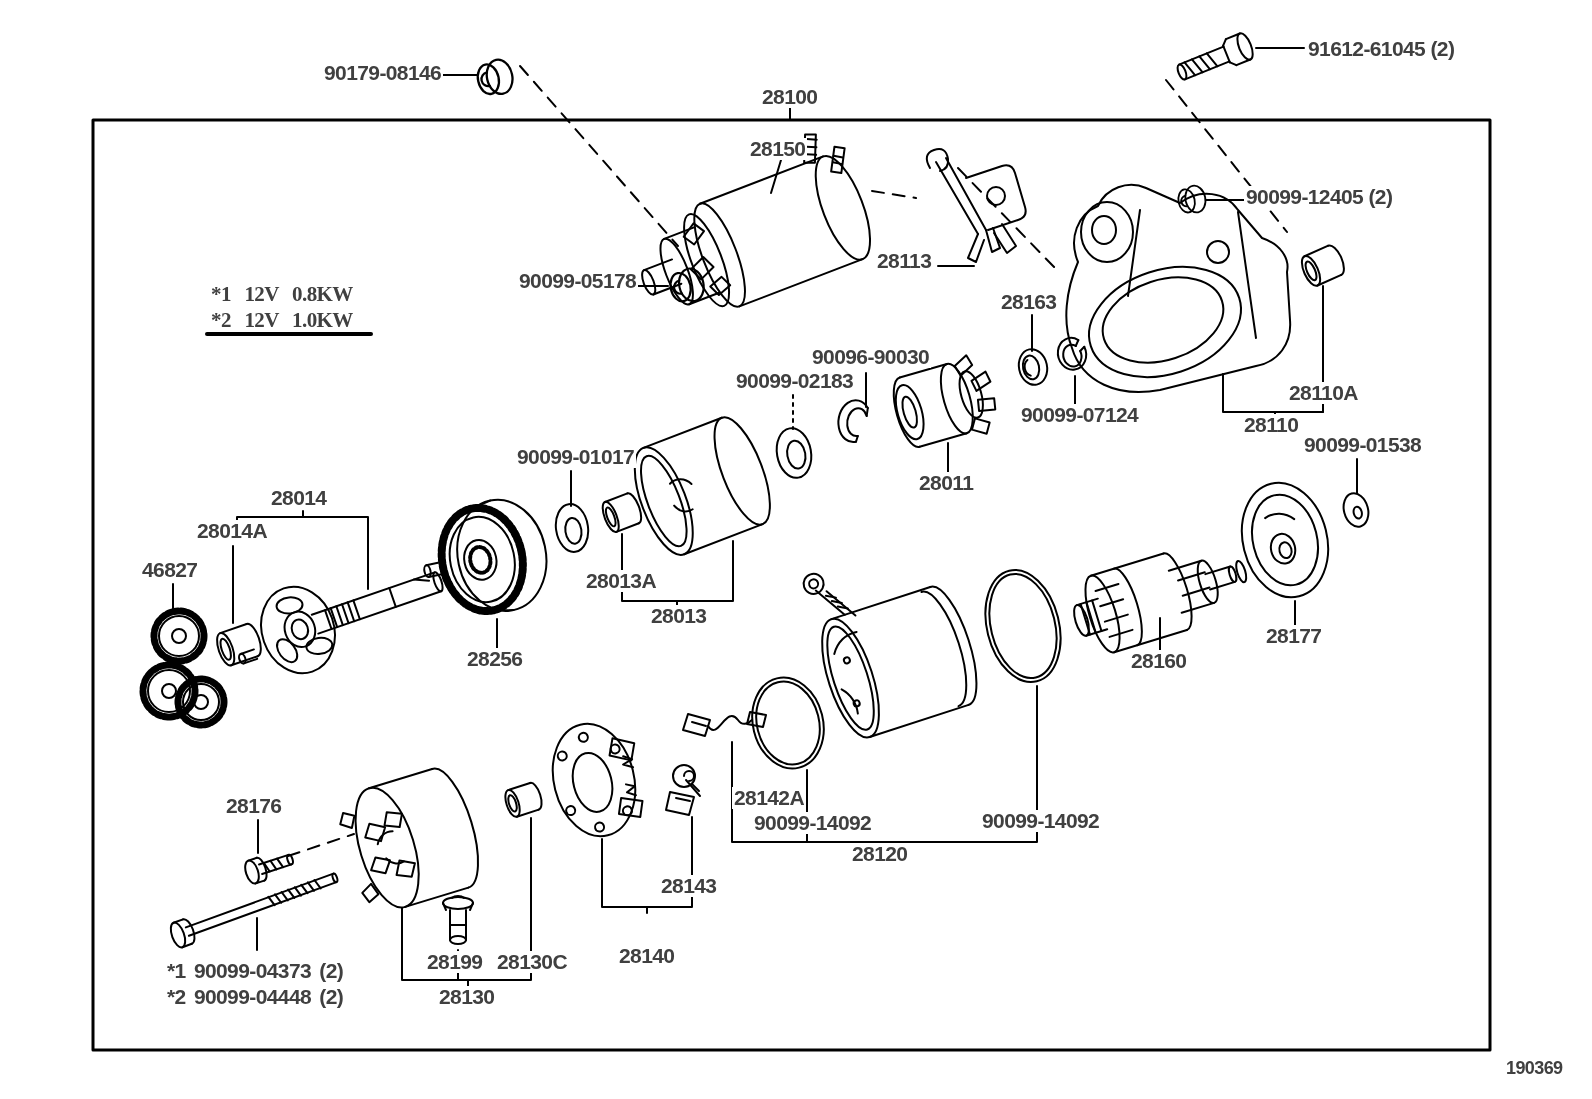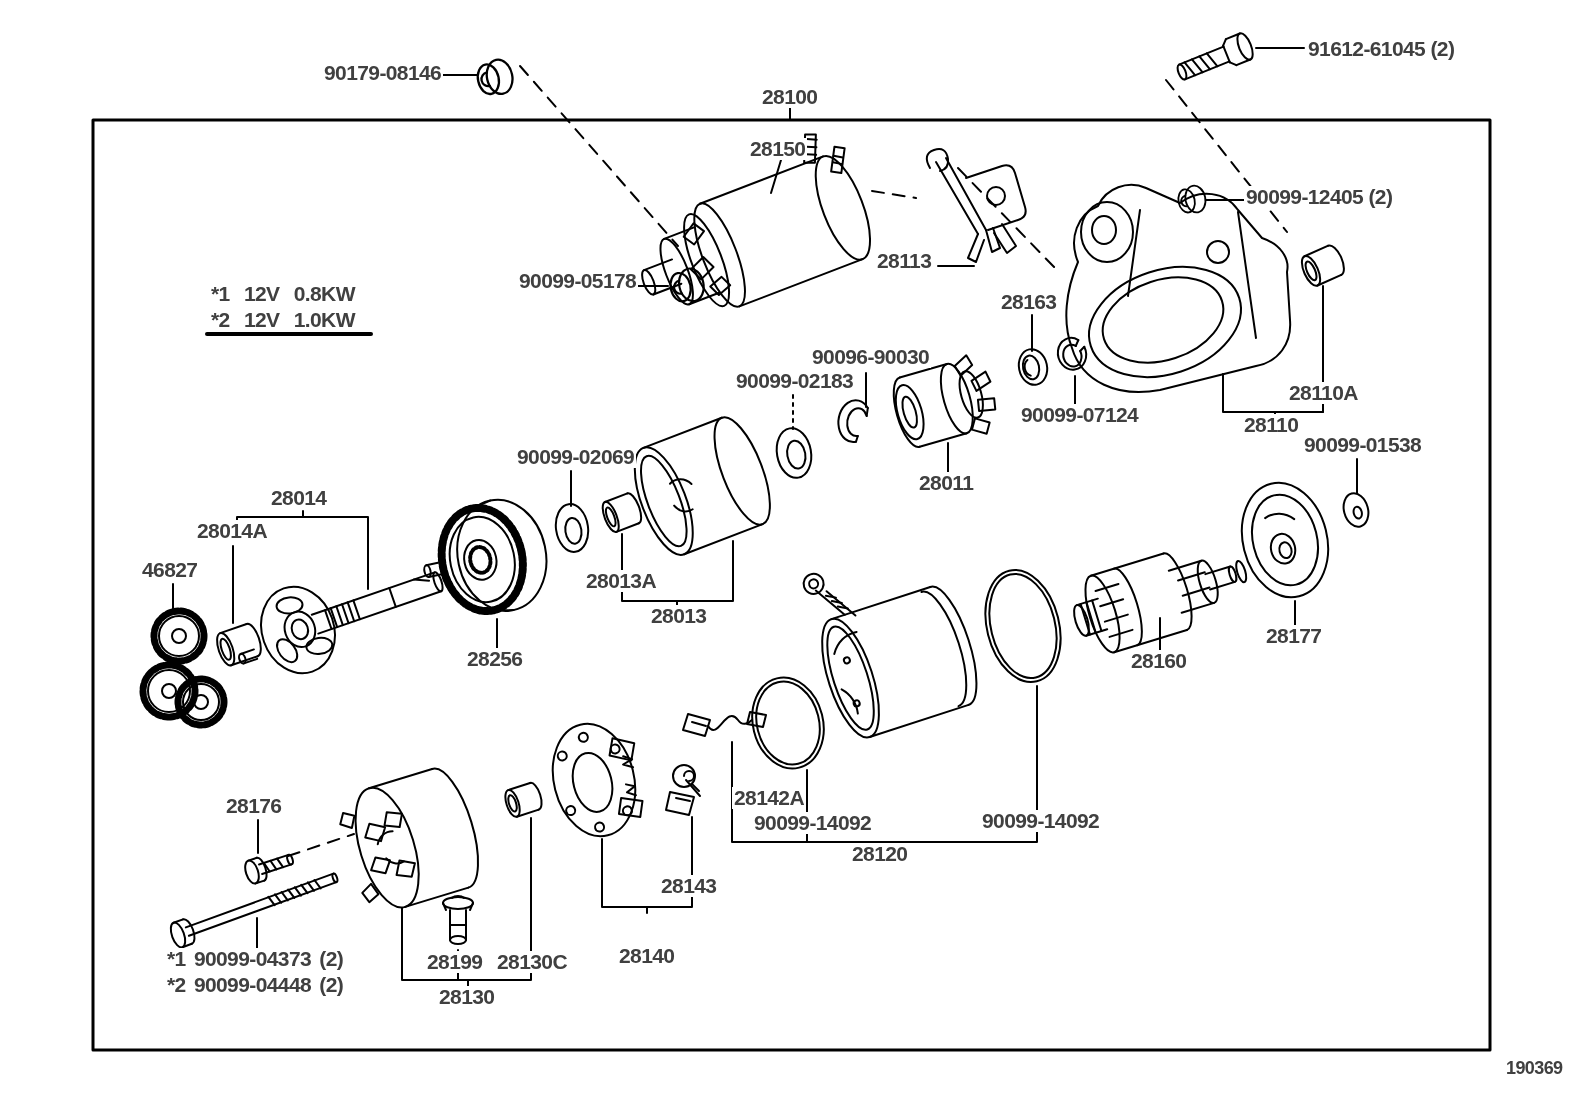--- a/index.html
+++ b/index.html
@@ -1,22 +1,22 @@
 <!DOCTYPE html>
 <html><head>
 <meta charset="utf-8">
 <style>
   html,body{margin:0;padding:0;background:#fff;}
   #page{position:relative;width:1592px;height:1099px;background:#fff;overflow:hidden;
         font-family:"Liberation Sans",sans-serif;}
   #art{position:absolute;left:0;top:0;}
   .lbl{position:absolute;font:bold 21px/1.05 "Liberation Sans",sans-serif;
        letter-spacing:-0.6px;color:#404040;background:#fff;padding:0 2px;white-space:nowrap;z-index:5;}
-  .note{word-spacing:9px;}
-  .fnote{word-spacing:3px;}
+  .note{word-spacing:9px;font-family:Liberation Serif, serif;}
+  .fnote{word-spacing:3px;margin-top:12px;}
   .fig{font-size:18px;}
 </style>
 </head>
 <body>
 
 <div id="page">
 
 <svg id="art" width="1592" height="1099" viewBox="0 0 1592 1099">
 <g stroke="#000" fill="none" stroke-width="2" stroke-linecap="round" stroke-linejoin="round">
 
@@ -461,21 +461,21 @@
 <div class="lbl" style="left:875px;top:250px">28113</div>
 <div class="lbl" style="left:999px;top:291px">28163</div>
 <div class="lbl" style="left:517px;top:270px">90099-05178</div>
 <div class="lbl" style="left:810px;top:346px">90096-90030</div>
 <div class="lbl" style="left:734px;top:370px">90099-02183</div>
 <div class="lbl" style="left:1019px;top:404px">90099-07124</div>
 <div class="lbl" style="left:1287px;top:382px">28110A</div>
 <div class="lbl" style="left:1242px;top:414px">28110</div>
 <div class="lbl" style="left:1302px;top:434px">90099-01538</div>
 <div class="lbl" style="left:917px;top:472px">28011</div>
-<div class="lbl" style="left:515px;top:446px">90099-02069</div>
+<div class="lbl" style="left:515px;top:446px">90099-01017</div>
 <div class="lbl" style="left:269px;top:487px">28014</div>
 <div class="lbl" style="left:195px;top:520px">28014A</div>
 <div class="lbl" style="left:140px;top:559px">46827</div>
 <div class="lbl" style="left:584px;top:570px">28013A</div>
 <div class="lbl" style="left:649px;top:605px">28013</div>
 <div class="lbl" style="left:465px;top:648px">28256</div>
 <div class="lbl" style="left:1264px;top:625px">28177</div>
 <div class="lbl" style="left:1129px;top:650px">28160</div>
 <div class="lbl" style="left:224px;top:795px">28176</div>
 <div class="lbl" style="left:732px;top:787px">28142A</div>

